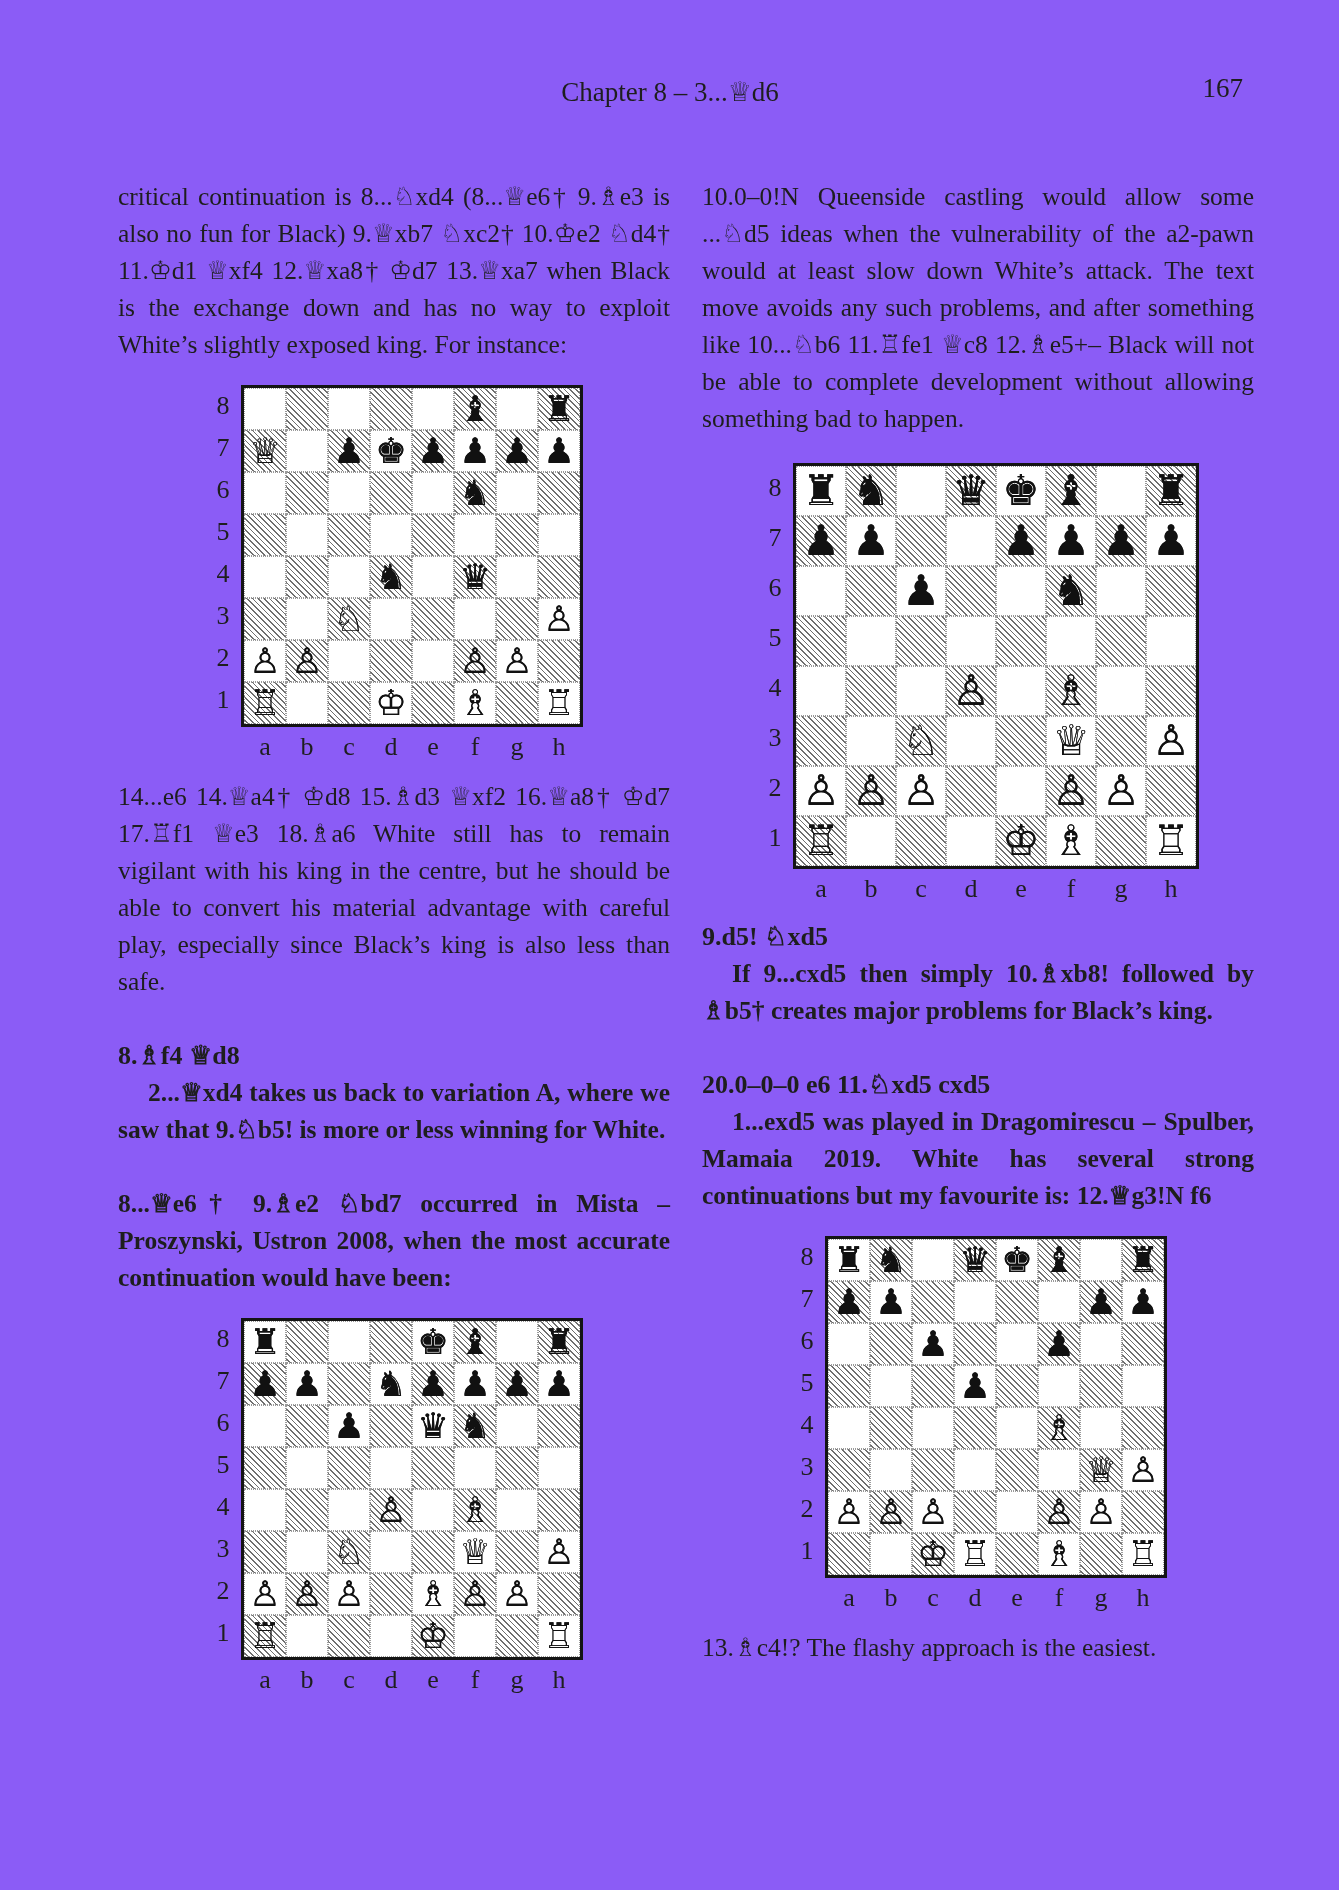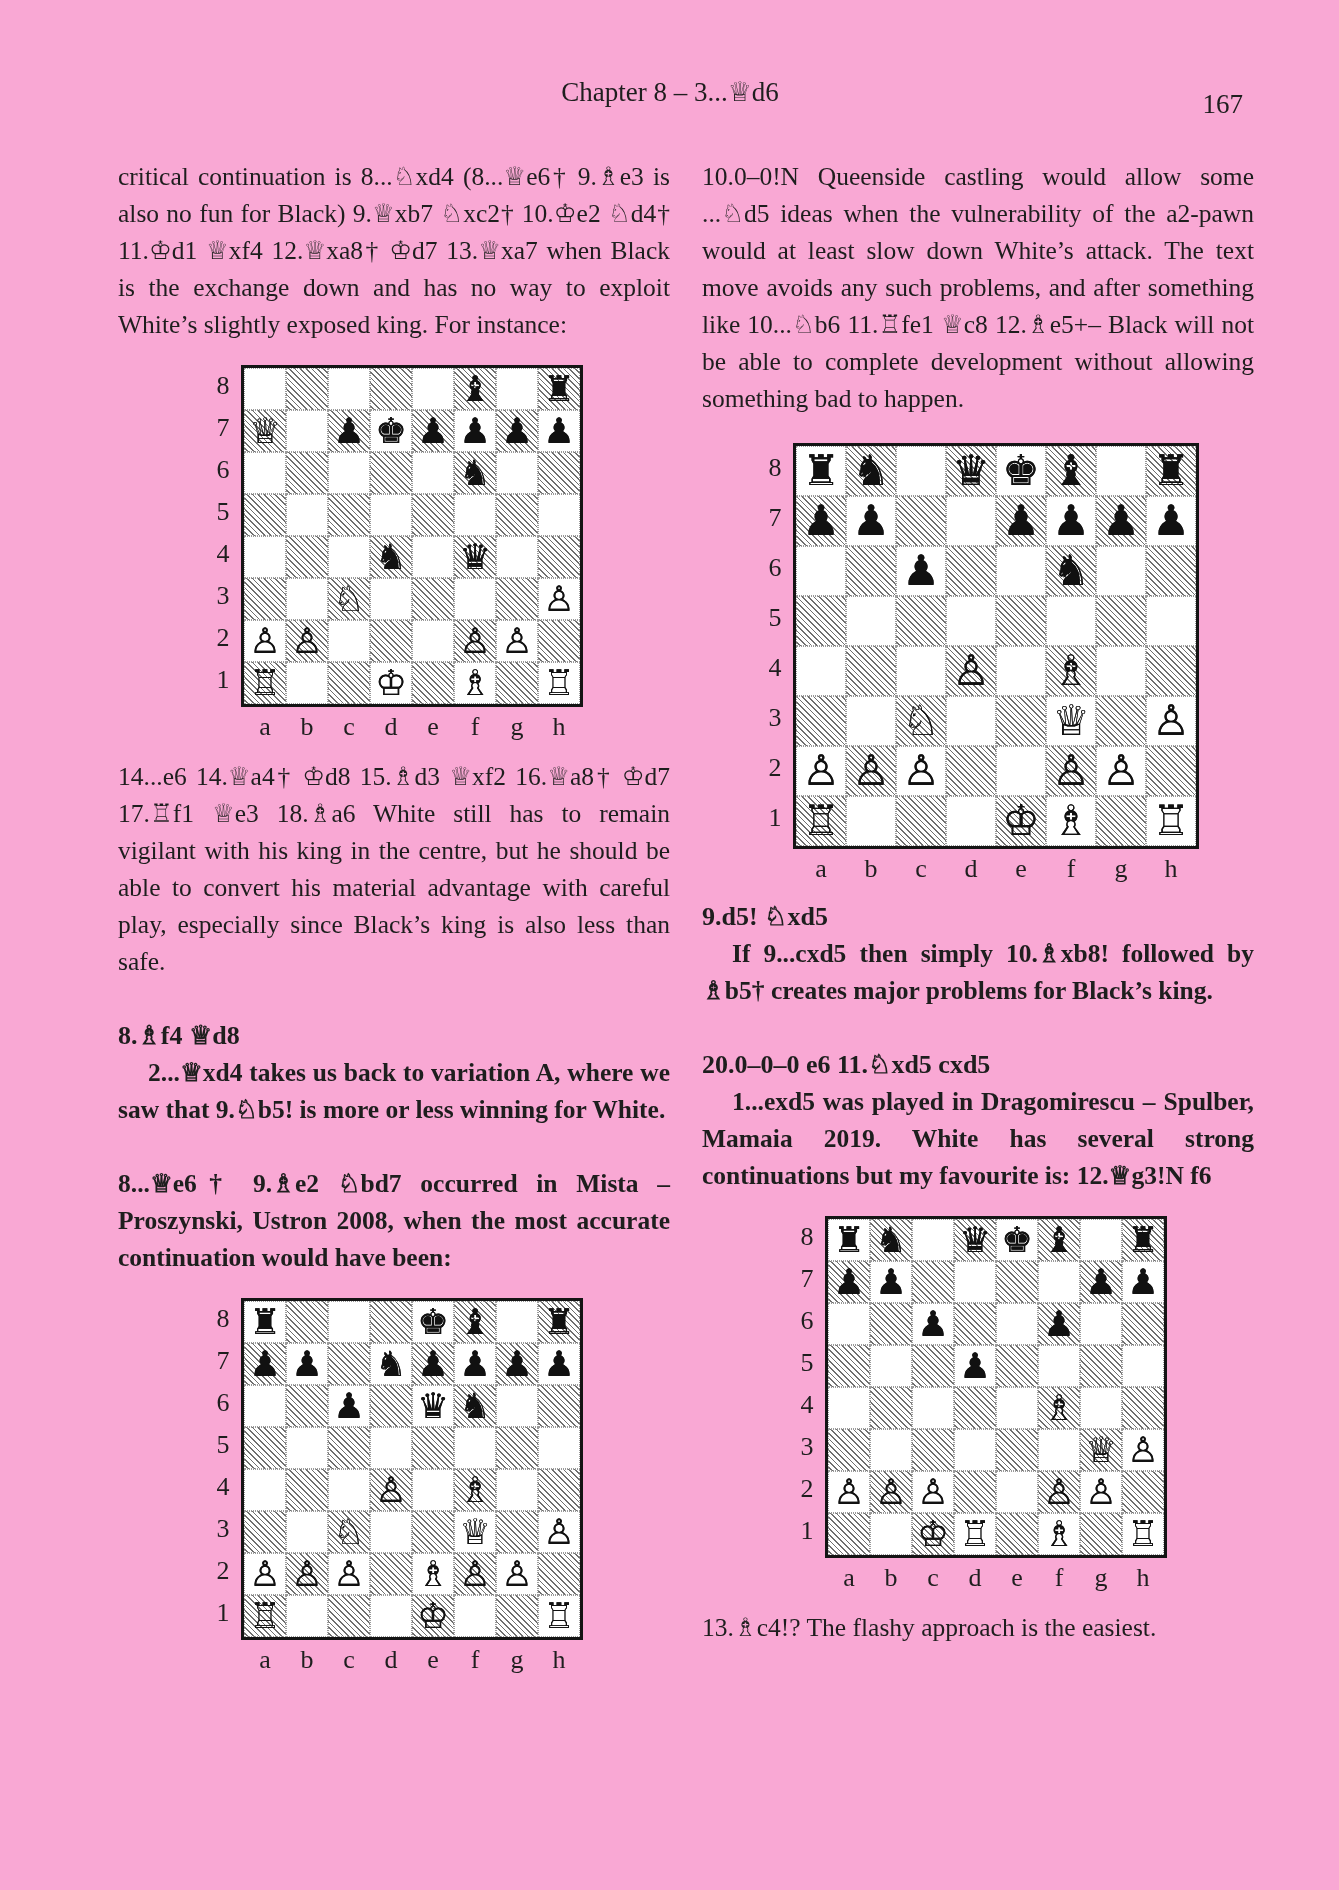--- a/index.html
+++ b/index.html
@@ -1,39 +1,39 @@
 <!DOCTYPE html>
 <html><head>
 <meta charset="utf-8">
 <style>
   html,body{margin:0;padding:0;background:#ffffff;}
   .page{
     position:relative;
     width:1339px;height:1890px;
-    background:#f9a8d4;
+    background:#8b5cf6;
     font-family:"Liberation Serif",serif;
     color:#1e1e1e;
     overflow:hidden;
   }
   .header-title{
     position:absolute;top:76px;left:118px;width:1104px;
     text-align:center;font-size:27px;line-height:32px;
   }
   .page-number{
-    position:absolute;top:88px;right:96px;
+    position:absolute;top:72px;right:96px;
     font-size:27px;line-height:32px;
   }
   .col{position:absolute;top:158px;width:552px;}
   .col-left{left:118px;}
   .col-right{left:702px;}
   p.body{
     font-size:25.5px;line-height:37px;
     text-align:justify;margin:0;
   }
-  p.first{}
+  p.first{margin-top:20px;}
   p.indent{text-indent:30px;font-weight:bold;}
   p.gap{margin-top:37px;font-weight:bold;}
   .move-heading{
     font-size:26px;line-height:37px;font-weight:bold;
     margin:37px 0 0 0;
   }
   
   .diagram{margin:22px auto 16px auto;width:max-content;}
   .diagram.tight{margin-top:26px;margin-bottom:14px;}
   .board-wrap{display:flex;align-items:flex-start;}

